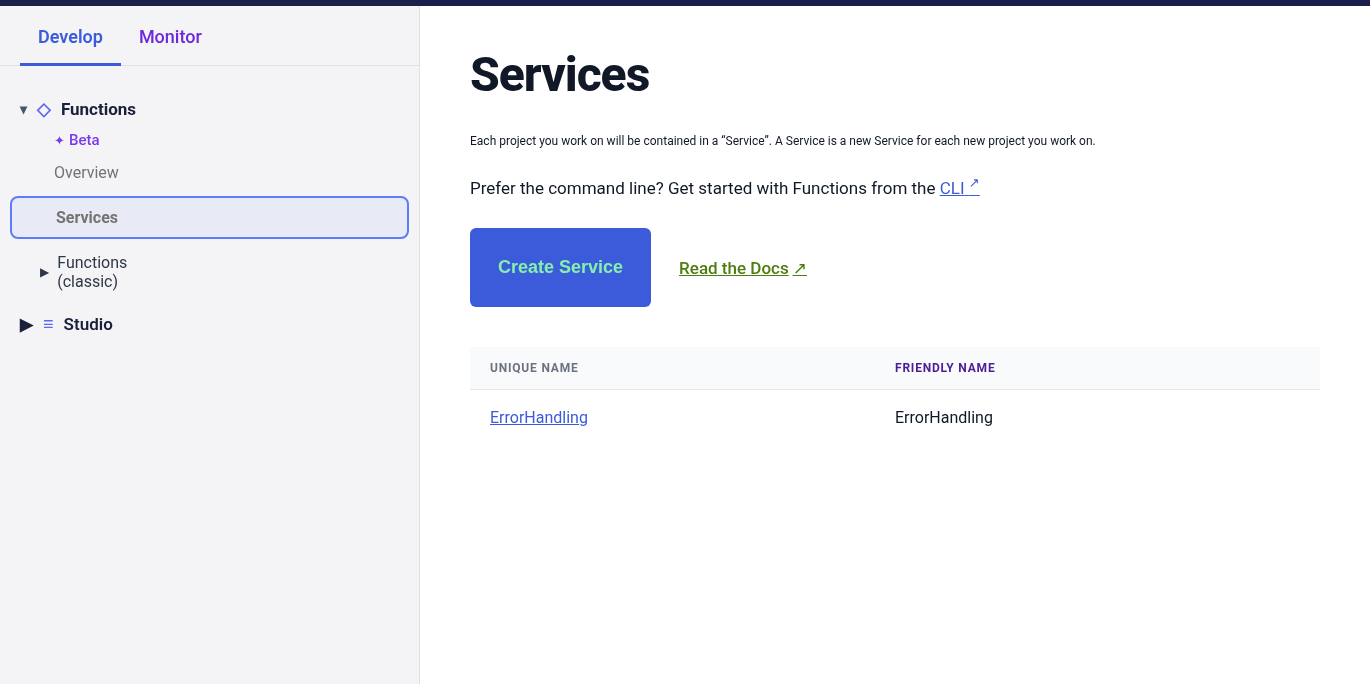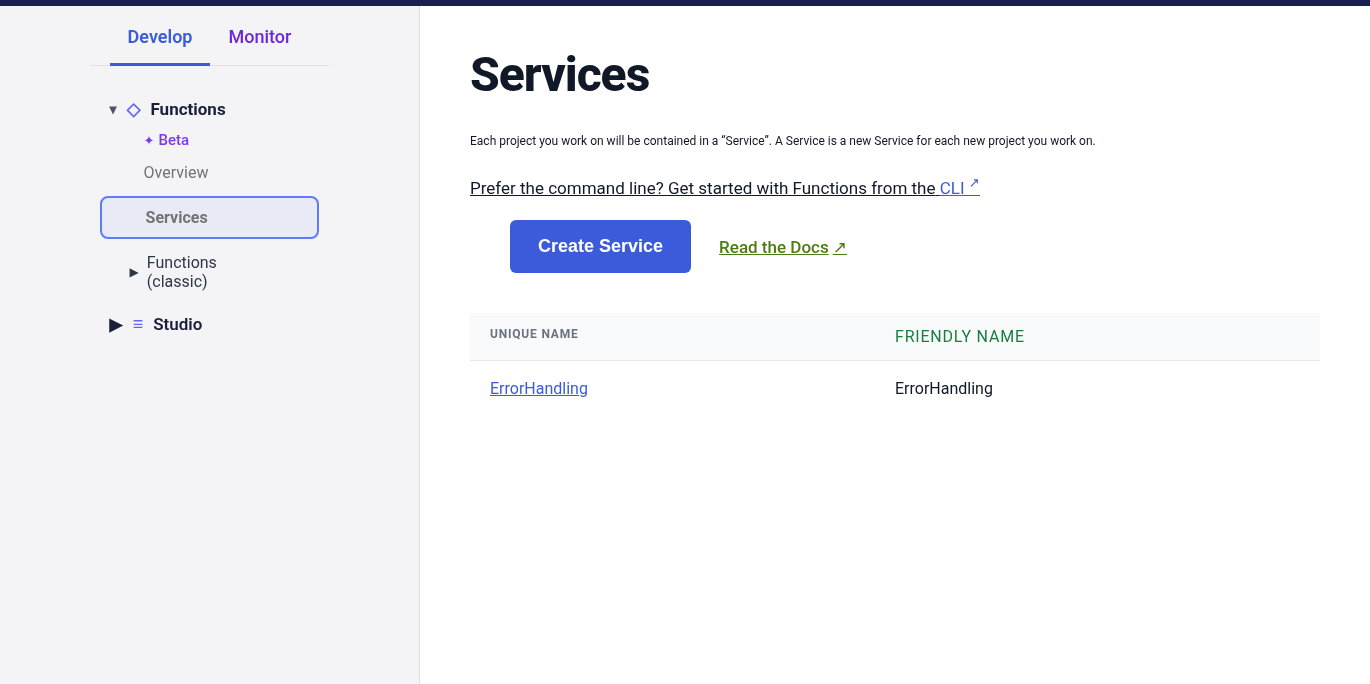--- a/index.html
+++ b/index.html
@@ -14,21 +14,20 @@
     
     .sidebar {
       width: 420px;
       min-width: 420px;
       background: #f4f4f6;
       display: flex;
       flex-direction: column;
       border-right: 1px solid #e0e0e0;
       height: 100%;
       overflow-y: auto;
-      align-items: center;
     }
 
     
     .top-stripe {
       height: 6px;
       background: #1a1f4b;
       width: 100%;
       position: fixed;
       top: 0;
       left: 0;
@@ -164,51 +163,49 @@
       font-size: 12px;
       color: #111827;
       line-height: 1.7;
       margin-bottom: 24px;
       max-width: 900px;
     }
 
     .cli-line {
       font-size: 17px;
       color: #111827;
-      margin-bottom: 22px;
-      text-decoration: underline;
+      margin-bottom: 30px;
     }
     .cli-link {
       color: #3b5bdb;
       text-decoration: underline;
       cursor: pointer;
     }
     .external-icon {
       font-size: 13px;
       vertical-align: super;
     }
 
     .action-row {
       display: flex;
       align-items: center;
       gap: 28px;
       margin-bottom: 40px;
     }
 
     .create-btn {
       background: #3b5bdb;
-      color: #ffffff;
+      color: #86efac;
       border: none;
       border-radius: 6px;
-      padding: 16px 28px;
+      padding: 29px 28px;
       font-size: 18px;
       font-weight: 700;
       cursor: pointer;
       white-space: nowrap;
-      margin-left: 40px;
     }
 
     .docs-link {
       color: #4d7c0f;
       font-size: 17px;
       font-weight: 500;
       text-decoration: underline;
       cursor: pointer;
       display: flex;
       align-items: center;
@@ -223,23 +220,23 @@
     .col-unique {
       flex: 1;
       font-size: 12px;
       font-weight: 700;
       color: #6b7280;
       letter-spacing: 0.8px;
       text-transform: uppercase;
     }
     .col-friendly {
       flex: 1;
-      font-size: 16px;
-      font-weight: 400;
-      color: #15803d;
+      font-size: 12px;
+      font-weight: 700;
+      color: #4c1d95;
       letter-spacing: 0.8px;
       text-transform: uppercase;
     }
     .table-row {
       display: flex;
       padding: 18px 20px;
       border-bottom: 1px solid #e5e7eb;
       background: #fff;
       align-items: flex-start;
     }

